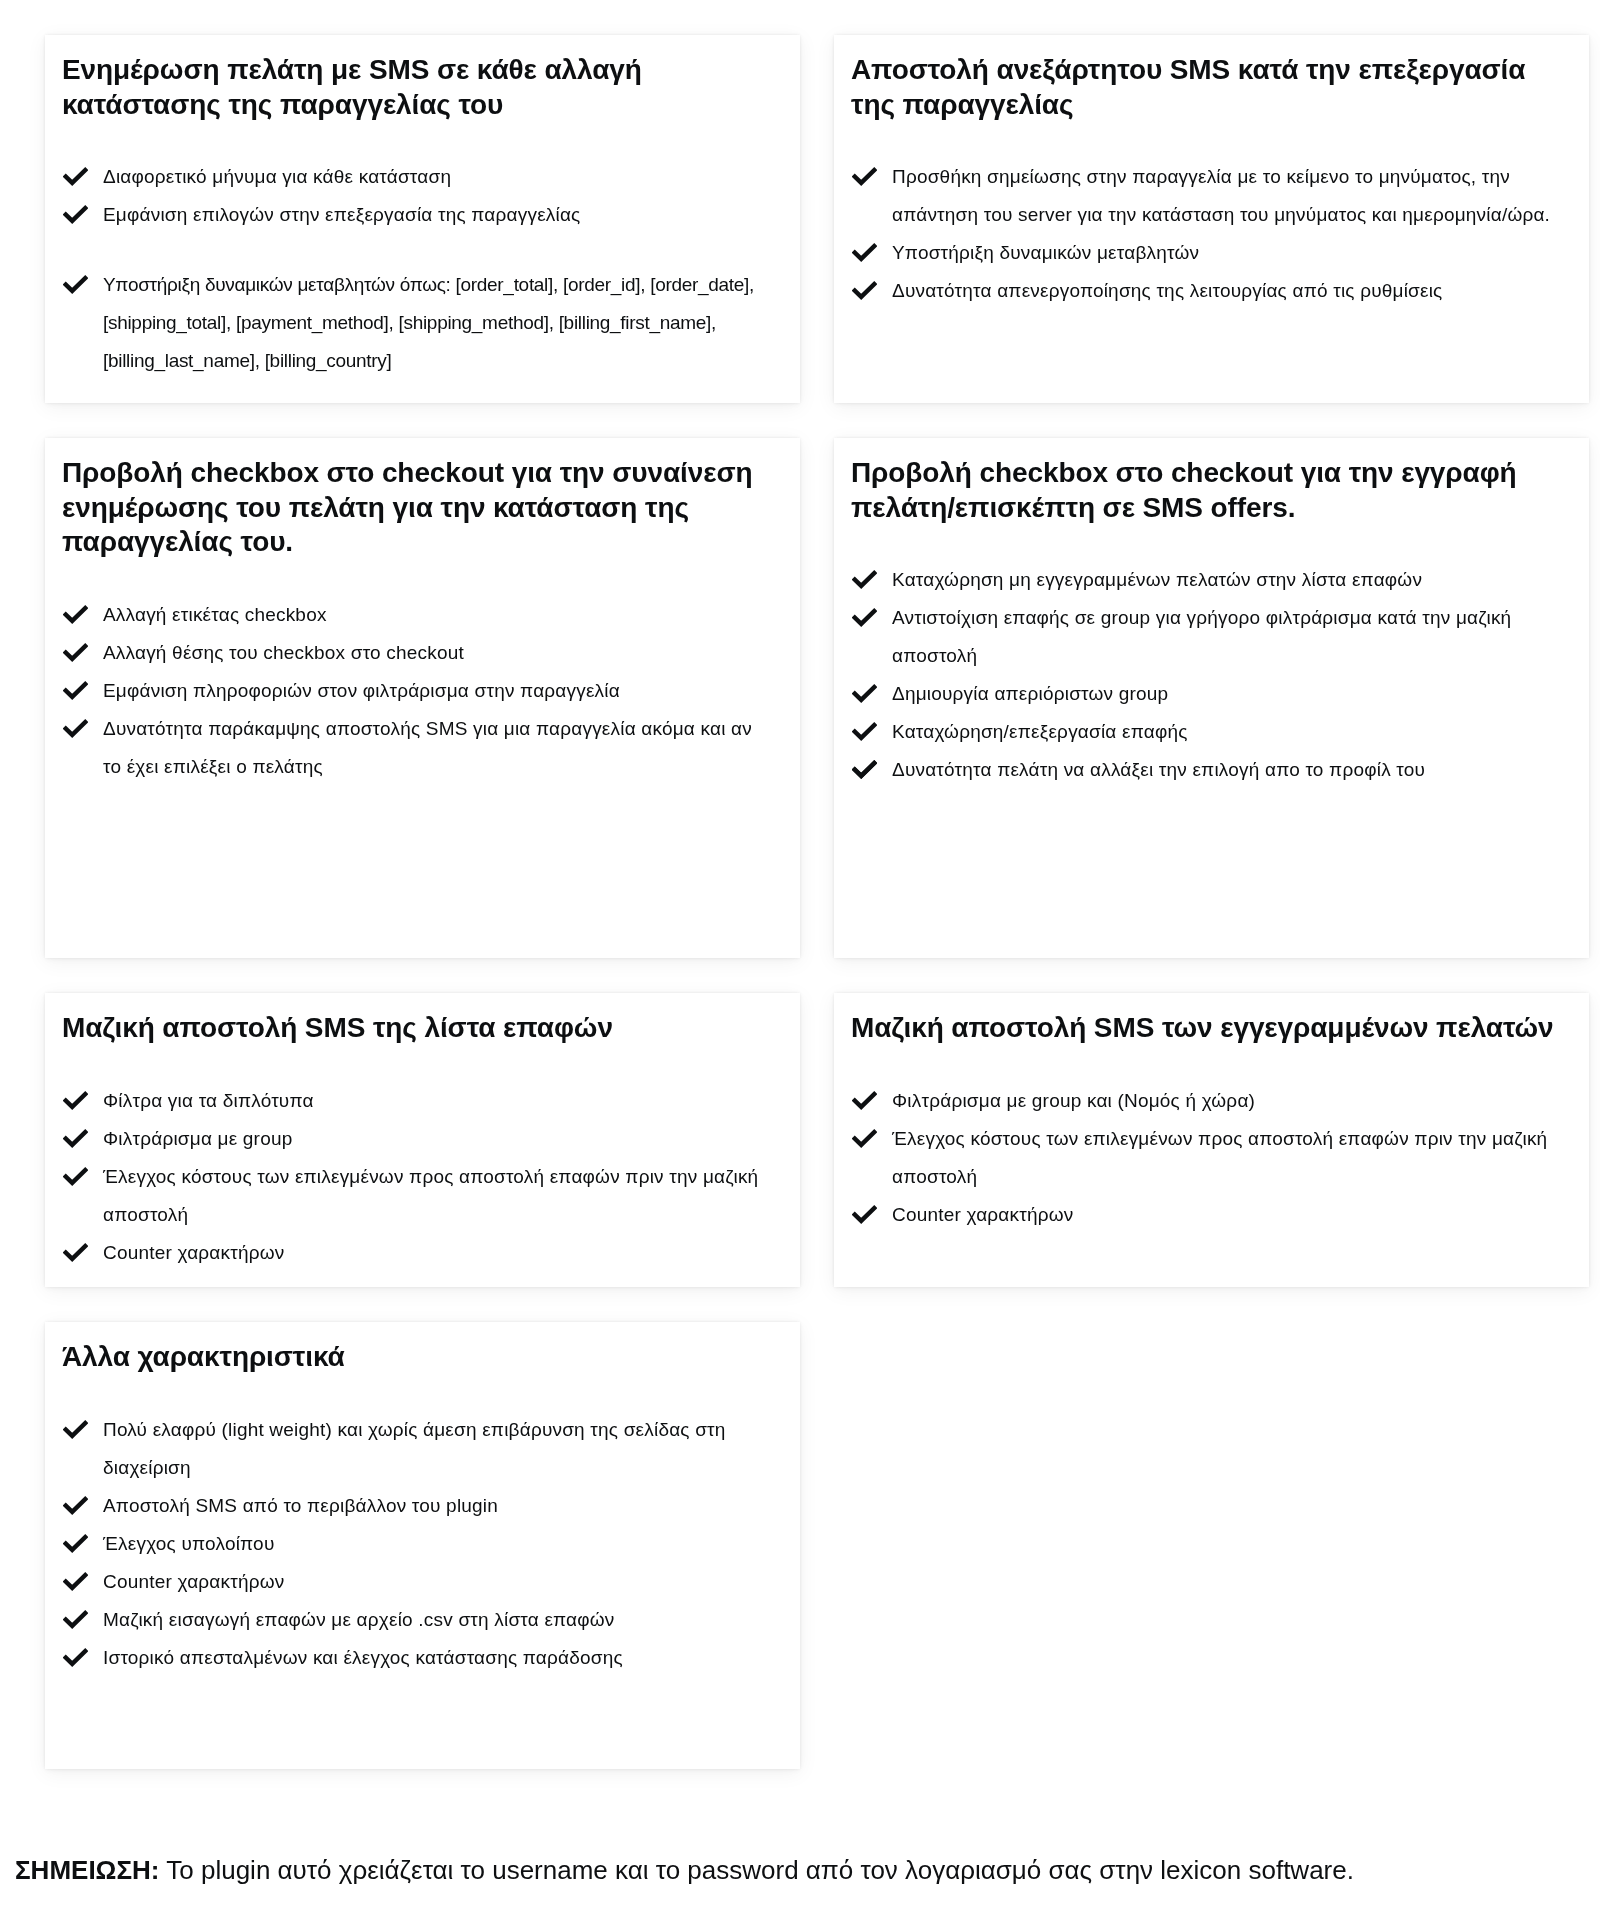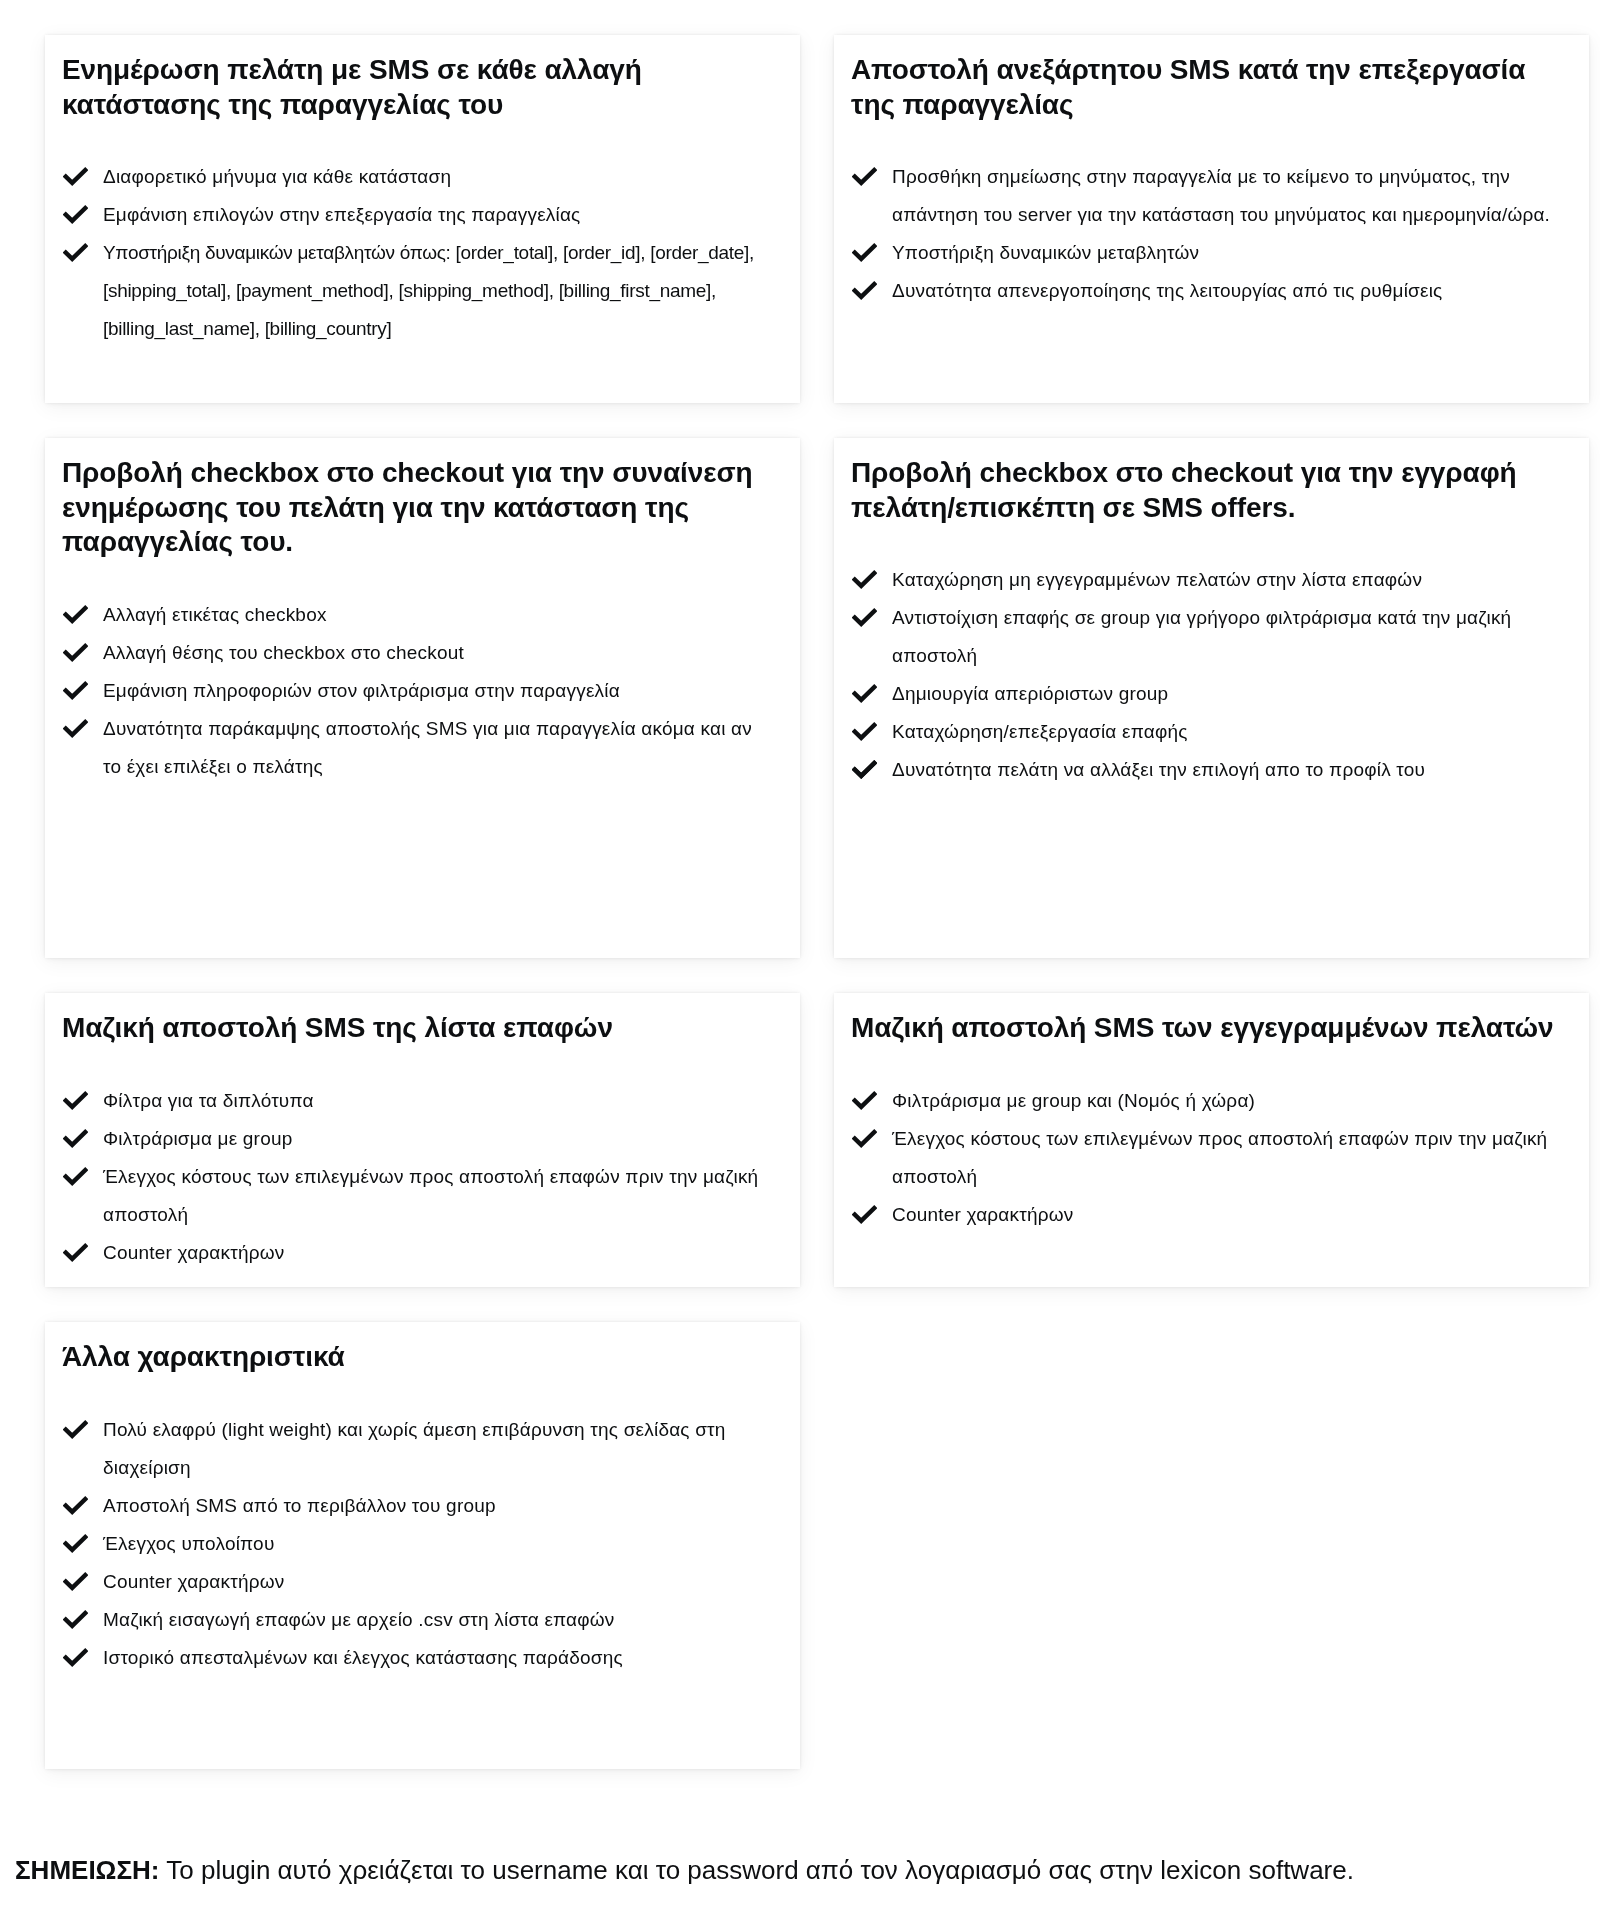--- a/index.html
+++ b/index.html
@@ -56,20 +56,21 @@
   .feature-item {
     position: relative;
     padding-left: 39px;
     font-size: 19px;
     line-height: 38px;
     letter-spacing: 0.2px;
     color: #0d0f11;
   }
   .feature-item.has-tokens {
     letter-spacing: -0.3px;
+    margin-top: 32px;
   }
   .check-icon {
     position: absolute;
     left: -1px;
     top: 9px;
     width: 25px;
     height: 19px;
     line-height: 0;
     color: #0d0f11;
     display: block;
@@ -190,21 +191,21 @@
         </ul>
       </div>
       <div class="card">
         <h2 class="card-title">Άλλα χαρακτηριστικά</h2>
         <ul class="feature-list">
           <li class="feature-item"><span class="check-icon"><svg viewBox="0 0 25 19" width="25" height="19" aria-hidden="true" focusable="false">
                 <path d="M1.2 8.1 L9.2 15.9 L23.8 1.6" fill="none" stroke="currentColor" stroke-width="4.4" stroke-linecap="butt" stroke-linejoin="miter"></path>
               </svg></span><span class="feature-text">Πολύ ελαφρύ (light weight) και χωρίς άμεση επιβάρυνση της σελίδας στη διαχείριση</span></li>
           <li class="feature-item"><span class="check-icon"><svg viewBox="0 0 25 19" width="25" height="19" aria-hidden="true" focusable="false">
                 <path d="M1.2 8.1 L9.2 15.9 L23.8 1.6" fill="none" stroke="currentColor" stroke-width="4.4" stroke-linecap="butt" stroke-linejoin="miter"></path>
-              </svg></span><span class="feature-text">Αποστολή SMS από το περιβάλλον του group</span></li>
+              </svg></span><span class="feature-text">Αποστολή SMS από το περιβάλλον του plugin</span></li>
           <li class="feature-item"><span class="check-icon"><svg viewBox="0 0 25 19" width="25" height="19" aria-hidden="true" focusable="false">
                 <path d="M1.2 8.1 L9.2 15.9 L23.8 1.6" fill="none" stroke="currentColor" stroke-width="4.4" stroke-linecap="butt" stroke-linejoin="miter"></path>
               </svg></span><span class="feature-text">Έλεγχος υπολοίπου</span></li>
           <li class="feature-item"><span class="check-icon"><svg viewBox="0 0 25 19" width="25" height="19" aria-hidden="true" focusable="false">
                 <path d="M1.2 8.1 L9.2 15.9 L23.8 1.6" fill="none" stroke="currentColor" stroke-width="4.4" stroke-linecap="butt" stroke-linejoin="miter"></path>
               </svg></span><span class="feature-text">Counter χαρακτήρων</span></li>
           <li class="feature-item"><span class="check-icon"><svg viewBox="0 0 25 19" width="25" height="19" aria-hidden="true" focusable="false">
                 <path d="M1.2 8.1 L9.2 15.9 L23.8 1.6" fill="none" stroke="currentColor" stroke-width="4.4" stroke-linecap="butt" stroke-linejoin="miter"></path>
               </svg></span><span class="feature-text">Μαζική εισαγωγή επαφών με αρχείο .csv στη λίστα επαφών</span></li>
           <li class="feature-item"><span class="check-icon"><svg viewBox="0 0 25 19" width="25" height="19" aria-hidden="true" focusable="false">

